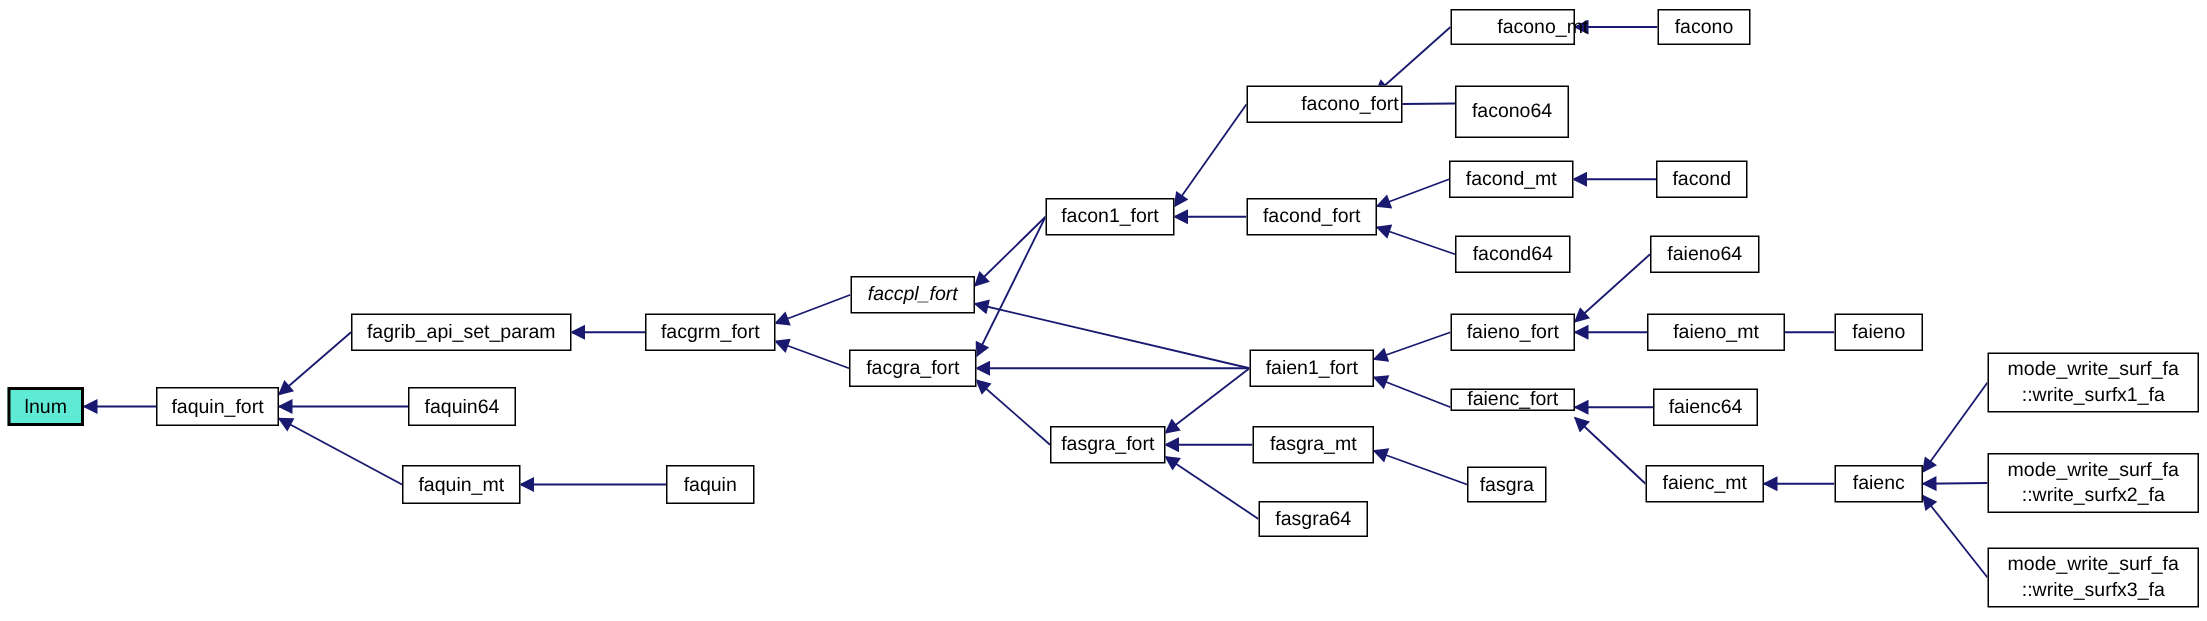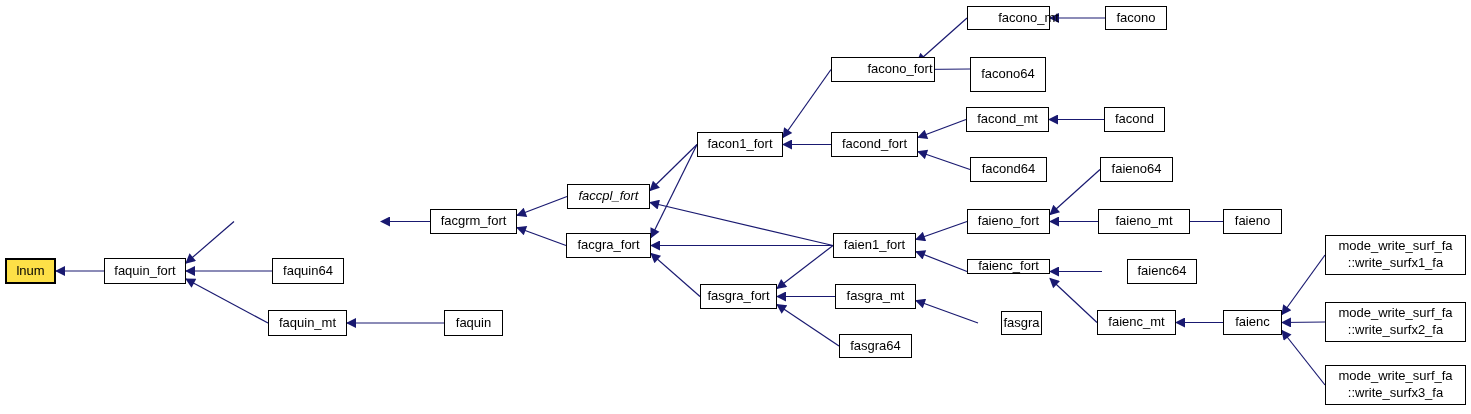--- a/index.html
+++ b/index.html
@@ -29,21 +29,21 @@
     display: flex;
     flex-direction: column;
     align-items: center;
     justify-content: center;
     font-size: 13px;
     line-height: 1.3;
     white-space: nowrap;
     cursor: pointer;
   }
   .node.highlight {
-    background: #fde047;
+    background: #5eead4;
     border-width: 2px;
     cursor: default;
   }
 </style>
 </head>
 <body>
 
 <div id="graph">
     <svg id="edges" width="1471" height="414">
       <defs>
@@ -96,20 +96,23 @@
     </div>
     <div class="node" style="left: 272px; top: 258px; width: 72px; height: 26px;">
       <span>faquin64</span>
     </div>
     <div class="node" style="left: 268px; top: 310px; width: 79px; height: 26px;">
       <span>faquin_mt</span>
     </div>
     <div class="node" style="left: 444px; top: 310px; width: 59px; height: 26px;">
       <span>faquin</span>
     </div>
+    <div class="node" style="left: 234px; top: 209px; width: 147px; height: 25px;">
+      <span>fagrib_api_set_param</span>
+    </div>
     <div class="node" style="left: 430px; top: 209px; width: 87px; height: 25px;">
       <span>facgrm_fort</span>
     </div>
     <div class="node" style="left: 567px; top: 184px; width: 83px; height: 25px; font-style: italic;">
       <span>faccpl_fort</span>
     </div>
     <div class="node" style="left: 566px; top: 233px; width: 85px; height: 25px;">
       <span>facgra_fort</span>
     </div>
     <div class="node" style="left: 697px; top: 132px; width: 86px; height: 25px;">
@@ -150,36 +153,36 @@
     </div>
     <div class="node" style="left: 1223px; top: 209px; width: 59px; height: 25px;">
       <span>faieno</span>
     </div>
     <div class="node" style="left: 833px; top: 233px; width: 83px; height: 25px;">
       <span>faien1_fort</span>
     </div>
     <div class="node" style="left: 967px; top: 259px; width: 83px; height: 15px;">
       <span>faienc_fort</span>
     </div>
-    <div class="node" style="left: 1102px; top: 259px; width: 70px; height: 25px; margin-left: 25px;">
+    <div class="node" style="left: 1102px; top: 259px; width: 70px; height: 25px;">
       <span>faienc64</span>
     </div>
     <div class="node" style="left: 1097px; top: 310px; width: 79px; height: 25px;">
       <span>faienc_mt</span>
     </div>
     <div class="node" style="left: 1223px; top: 310px; width: 59px; height: 25px;">
       <span>faienc</span>
     </div>
     <div class="node" style="left: 700px; top: 284px; width: 77px; height: 25px;">
       <span>fasgra_fort</span>
     </div>
     <div class="node" style="left: 835px; top: 284px; width: 81px; height: 25px;">
       <span>fasgra_mt</span>
     </div>
-    <div class="node" style="left: 978px; top: 311px; width: 41px; height: 24px; margin-left: 23px;">
+    <div class="node" style="left: 978px; top: 311px; width: 53px; height: 24px;">
       <span>fasgra</span>
     </div>
     <div class="node" style="left: 839px; top: 334px; width: 73px; height: 24px;">
       <span>fasgra64</span>
     </div>
     <div class="node" style="left: 1325px; top: 235px; width: 141px; height: 40px;">
       <span>mode_write_surf_fa</span>
       <span>::write_surfx1_fa</span>
     </div>
     <div class="node" style="left: 1325px; top: 302px; width: 141px; height: 40px;">

